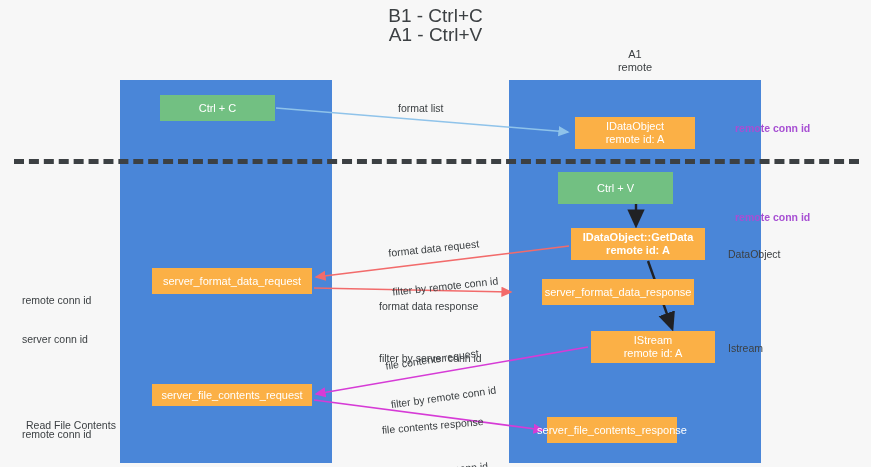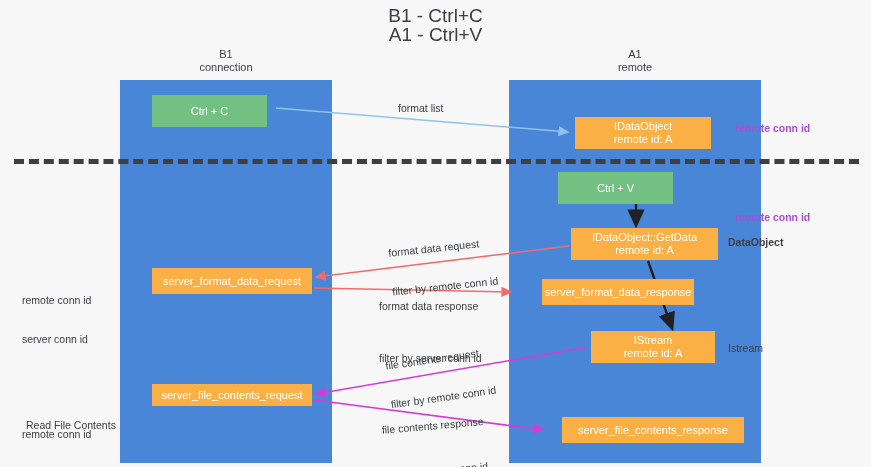--- a/index.html
+++ b/index.html
@@ -41,46 +41,46 @@
     text-align:center;
     color:#ffffff;
     font-size:11px;
     line-height:13px;
     white-space:pre-line;
     padding:2px 4px;
   }
   .green{background:#72c082;}
   .orange{background:#fbb046;}
 
-  #n-ctrlc   {left:152px;top:95px; width:115px;height:32px;}
-  #n-idataobj{left:575px;top:117px;width:136px;height:32px;}
+  #n-ctrlc   {left:160px;top:95px; width:115px;height:26px;}
+  #n-idataobj{left:575px;top:117px;width:120px;height:32px;}
   #n-ctrlv   {left:558px;top:172px;width:115px;height:32px;}
-  #n-getdata {left:571px;top:228px;width:147px;height:32px;}
+  #n-getdata {left:571px;top:228px;width:134px;height:32px;font-weight:bold;}
   #n-sfdreq  {left:152px;top:268px;width:160px;height:26px;}
   #n-sfdresp {left:515px;top:279px;width:152px;height:26px;margin-left:27px;}
   #n-istream {left:591px;top:331px;width:124px;height:32px;}
   #n-sfcreq  {left:152px;top:384px;width:160px;height:22px;}
-  #n-sfcresp {left:562px;top:417px;width:182px;height:26px;}
+  #n-sfcresp {left:547px;top:417px;width:130px;height:26px;}
 
   
   #divider{
     position:absolute;left:14px;top:159px;width:845px;height:0;
     border-top:5px dashed #3c4043;
   }
 
   
   .anno{
     position:absolute;font-size:10.5px;line-height:13px;color:#3c4043;
     white-space:pre;
   }
   .anno.purple{color:#a74fd3;font-weight:bold;}
 
   #a-remote1{left:735px;top:122px;}
   #a-remote2{left:735px;top:211px;}
-  #a-dataobject{left:728px;top:236px;font-weight:bold;}
+  #a-dataobject{left:728px;top:248px;}
   #a-istream{left:728px;top:342px;}
   #a-writefile{left:735px;top:424px;margin-top:44px;}
   #a-readfile{left:26px;top:391px;margin-top:28px;}
 
   #a-left-ids{left:22px;top:268px;}
   #a-left-ids2{left:22px;top:402px;}
 
   
   .rot{transform-origin:left top;}
   #m-formatlist{left:398px;top:102px;}
@@ -93,22 +93,20 @@
   svg#wires{position:absolute;left:0;top:0;width:871px;height:467px;pointer-events:none;}
 </style>
 </head>
 <body>
 
 <div id="stage">
 
   <div class="title">B1 - Ctrl+C
 A1 - Ctrl+V</div>
 
-  <div class="lane-head" id="head-b1">B1
-connection</div>
   <div class="lane-head" id="head-a1">A1
 remote</div>
 
   <div class="lane" id="lane-b1"></div>
   <div class="lane" id="lane-a1"></div>
 
   <svg id="wires" viewBox="0 0 871 467">
     <defs>
       <marker id="arw-blue" markerWidth="7" markerHeight="7" refX="6" refY="3.2" orient="auto">
         <path d="M0,0 L7,3.2 L0,6.4 z" fill="#8fc3ea"></path>

